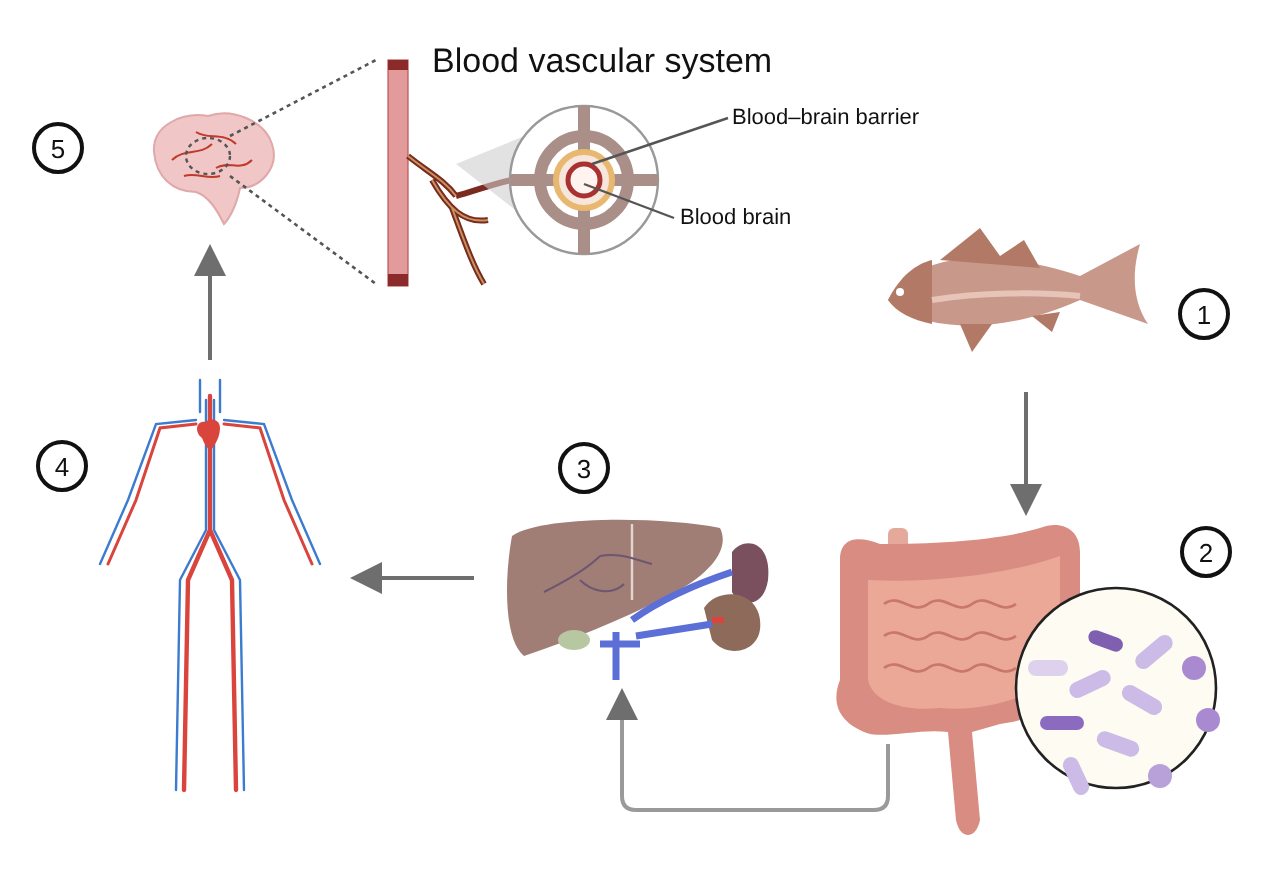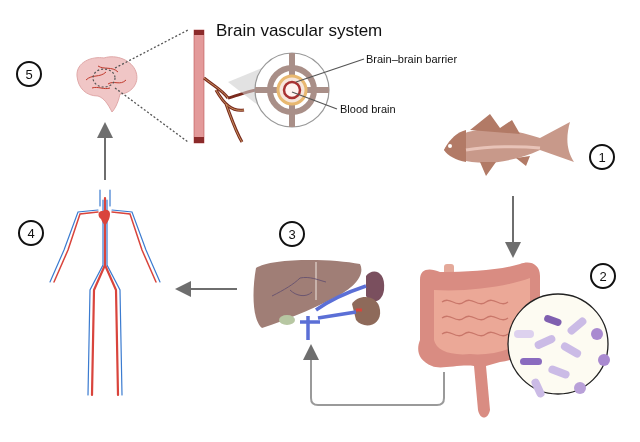--- a/index.html
+++ b/index.html
@@ -96,21 +96,21 @@
   <g stroke-linecap="round" fill="none">
     <path d="M105,198 L105,265 M105,265 L94,290 L92,395 M105,265 L116,290 L118,395" stroke="#d9443c" stroke-width="2.2"></path>
     <path d="M103,200 L103,265 L90,290 L88,395 M107,200 L107,265 L120,290 L122,395" stroke="#3b7bd0" stroke-width="1.2"></path>
     <path d="M98,212 L80,214 L68,250 L54,282 M112,212 L130,214 L142,250 L156,282" stroke="#d9443c" stroke-width="1.5"></path>
     <path d="M98,210 L78,212 L64,250 L50,282 M112,210 L132,212 L146,250 L160,282" stroke="#3b7bd0" stroke-width="1.2"></path>
     <path d="M100,190 L100,206 M110,190 L110,206" stroke="#3b7bd0" stroke-width="1.2"></path>
   </g>
   <path d="M101,219 C97,216 98,210 103,211 C104,209 110,209 110,214 C110,220 106,224 105,226 C104,224 102,222 101,219 Z" fill="#d9443c"></path>
 </svg>
 
-<div class="lbl title" style="left:216px;top:21px;">Brain vascular system</div>
-<div class="lbl small" style="left:366px;top:53px;">Brain–brain barrier</div>
+<div class="lbl title" style="left:216px;top:21px;">Blood vascular system</div>
+<div class="lbl small" style="left:366px;top:53px;">Blood–brain barrier</div>
 <div class="lbl small" style="left:340px;top:103px;">Blood brain</div>
 
 <div class="step" style="left:16px;top:61px;">5</div>
 <div class="step" style="left:589px;top:144px;">1</div>
 <div class="step" style="left:590px;top:263px;">2</div>
 <div class="step" style="left:279px;top:221px;">3</div>
 <div class="step" style="left:18px;top:220px;">4</div>
 
 </body></html>

